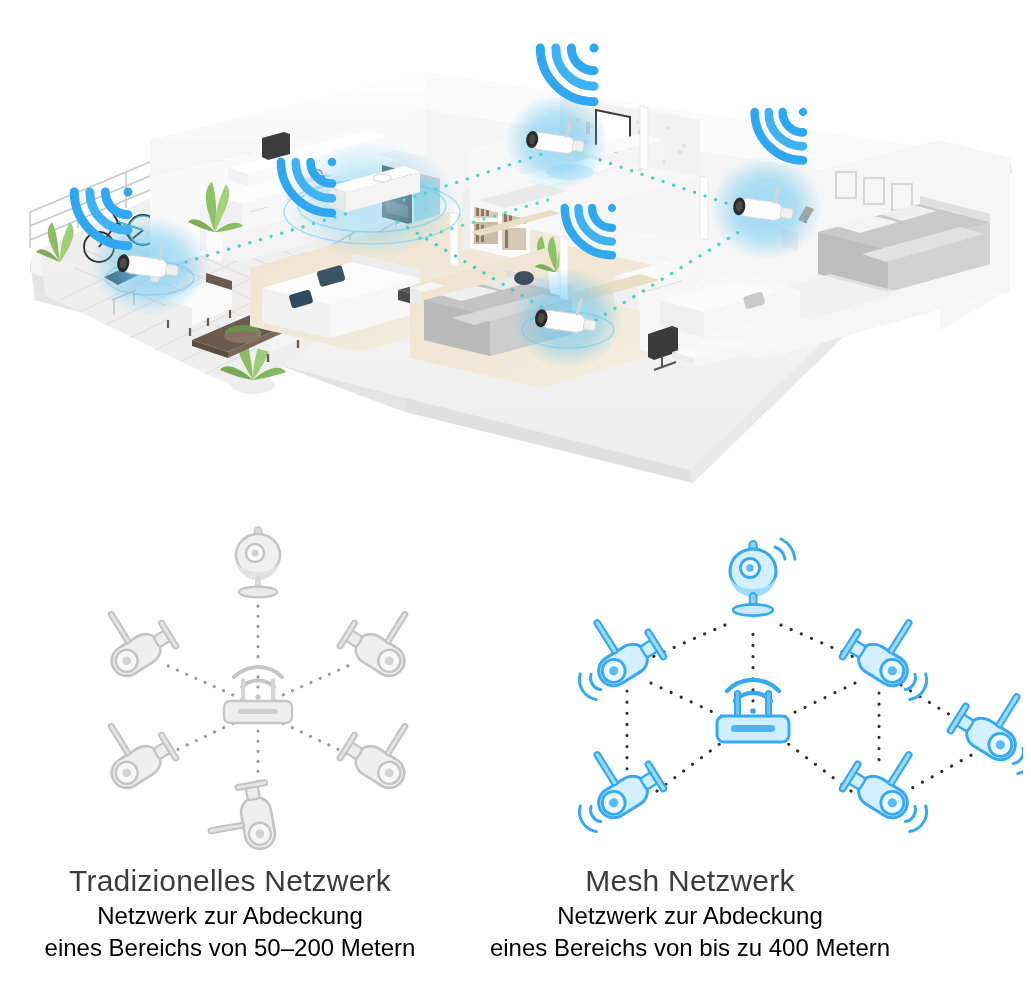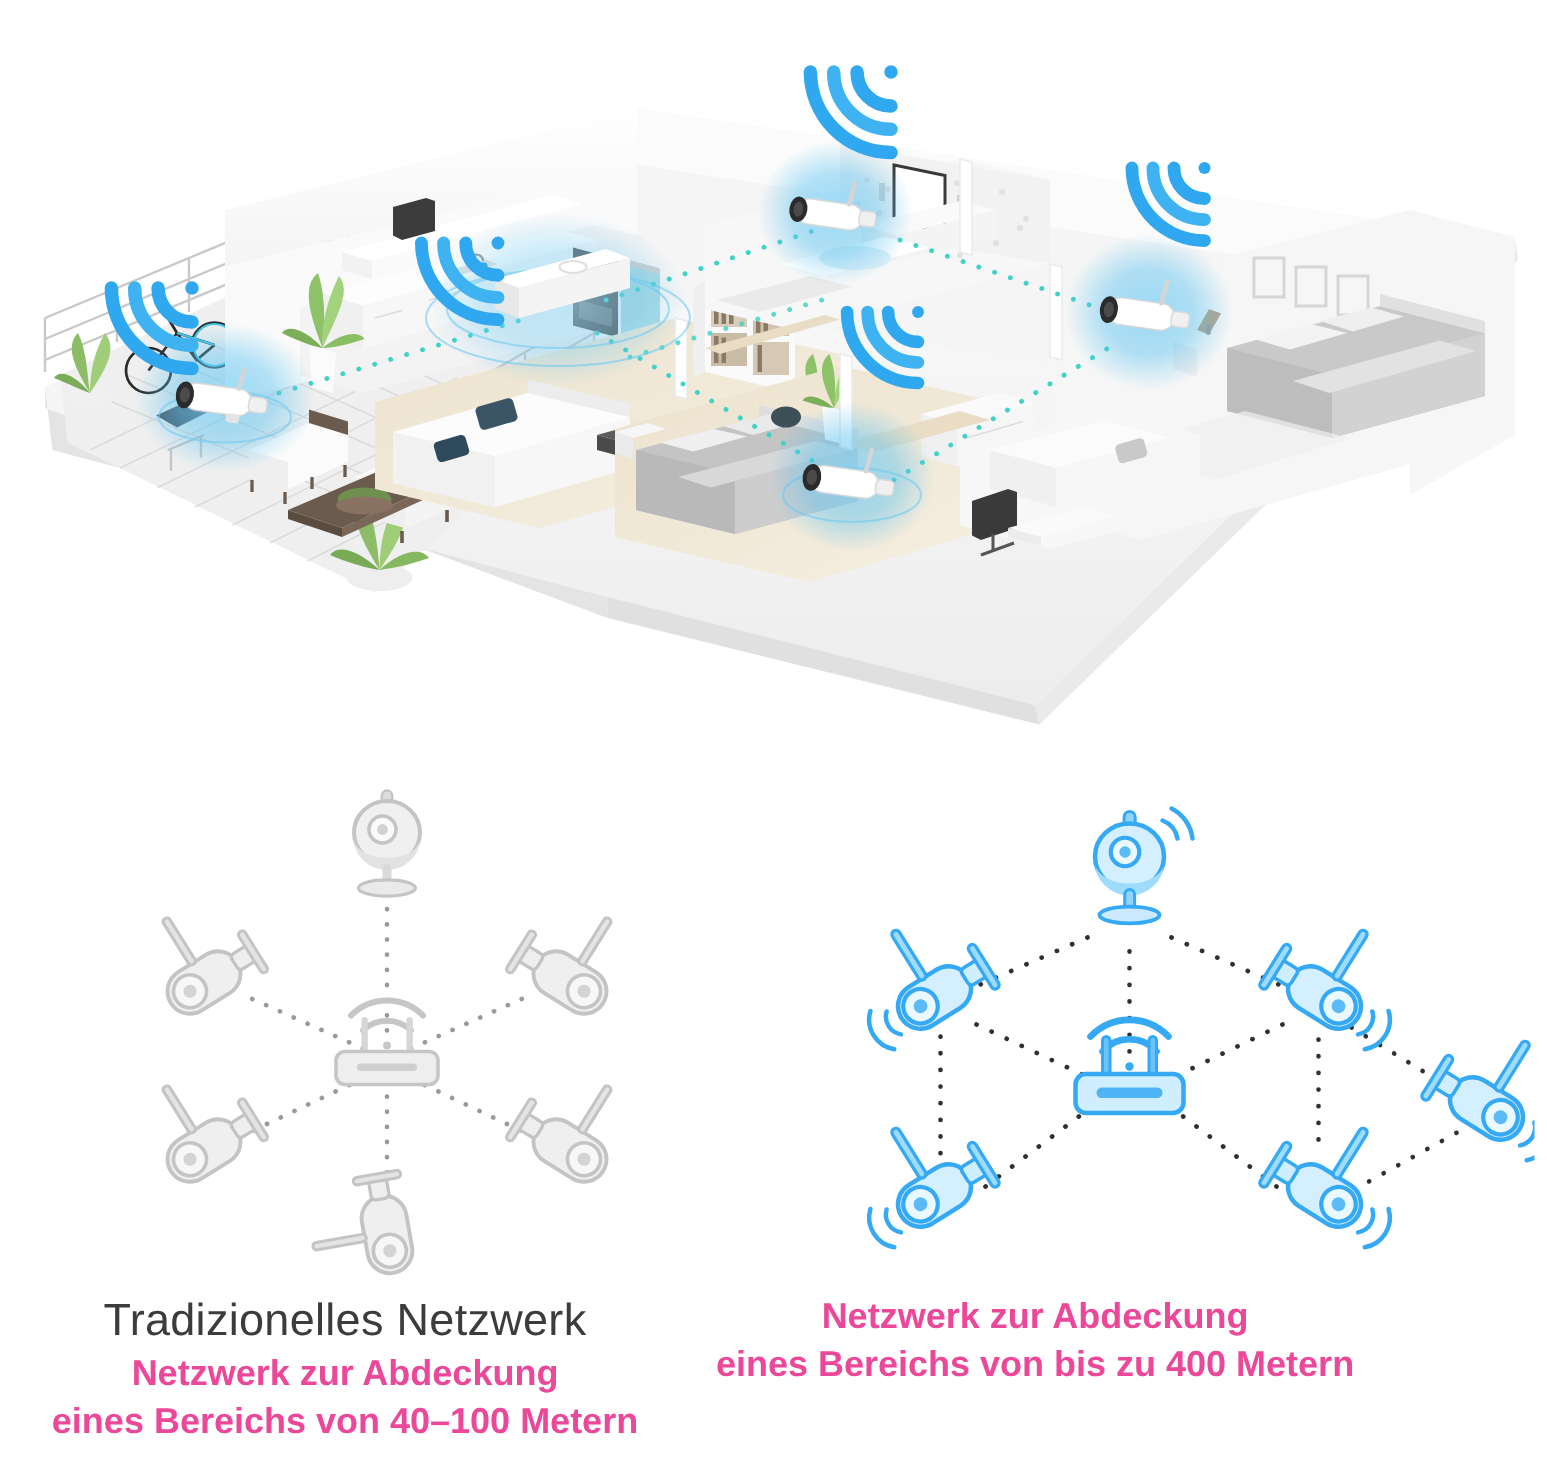--- a/index.html
+++ b/index.html
@@ -18,21 +18,21 @@
 
   
   .compare{position:absolute;left:0;top:505px;width:1031px;height:482px;display:flex;}
   .panel{width:515.5px;position:relative;display:flex;flex-direction:column;align-items:center;}
   .diagram-wrap{position:relative;width:100%;height:355px;}
   .diagram-svg{position:absolute;left:50%;top:0;transform:translateX(-50%);}
 
   .captions{position:absolute;left:0;top:862px;width:920px;display:flex;}
   .cap{width:515.5px;text-align:center;}
   .cap-title{font-size:30px;line-height:38px;color:#3c3c3c;font-weight:400;letter-spacing:.2px;}
-  .cap-line{font-size:24px;line-height:32px;color:#ec4899;font-weight:700;}
+  .cap-line{font-size:24px;line-height:32px;color:#000000;font-weight:400;}
 </style>
 </head>
 <body>
 
 <div class="page">
 
   <div class="house-scene">
     <svg class="house-svg" width="1031" height="500" viewBox="0 0 1031 500">
       <defs>
         <linearGradient id="wallTop" x1="0" y1="0" x2="0" y2="1">
@@ -701,21 +701,22 @@
           </g>
         </svg>
       </div>
     </div>
   </div>
 
   <div class="captions">
     <div class="cap">
       <div class="cap-title">Tradizionelles Netzwerk</div>
       <div class="cap-line">Netzwerk zur Abdeckung</div>
-      <div class="cap-line">eines Bereichs von 40–100 Metern</div>
+      <div class="cap-line">eines Bereichs von 50–200 Metern</div>
     </div>
     <div class="cap">
+      <div class="cap-title">Mesh Netzwerk</div>
       <div class="cap-line">Netzwerk zur Abdeckung</div>
       <div class="cap-line">eines Bereichs von bis zu 400 Metern</div>
     </div>
   </div>
 
 </div>
 
 </body></html>

